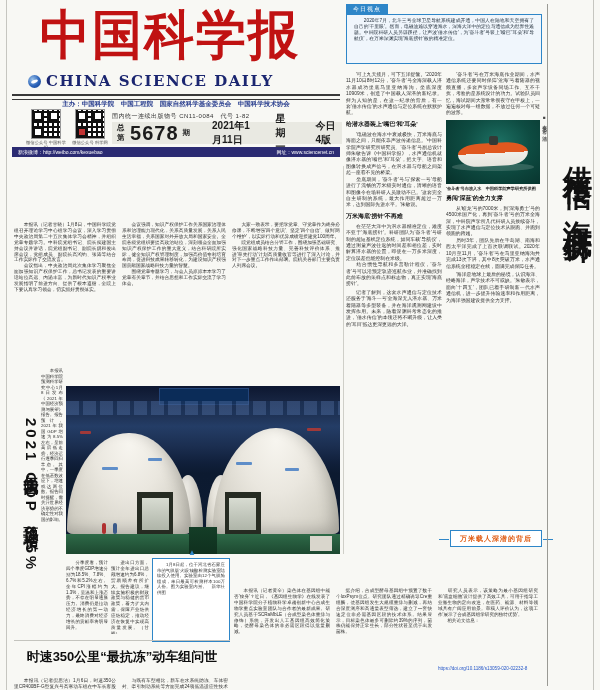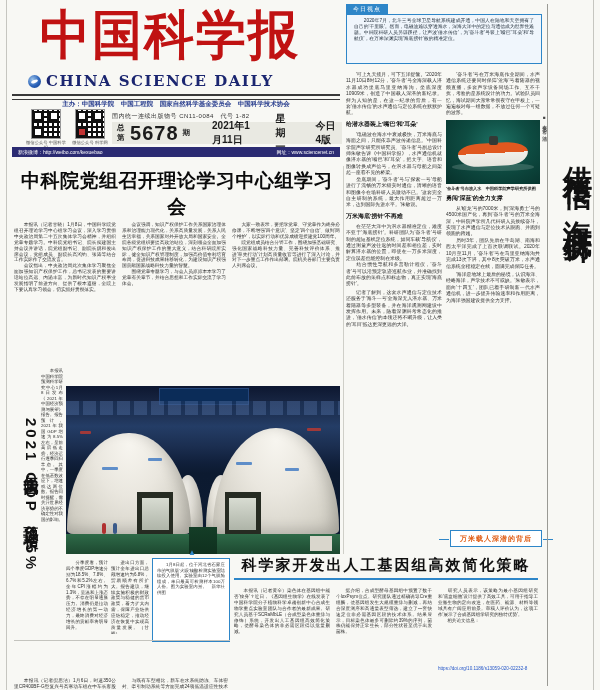--- a/index.html
+++ b/index.html
@@ -128,21 +128,20 @@
     <span class="iss-s">期</span>
     <span class="iss-d">2021年1月11日</span>
     <span class="iss-d">星期一</span>
     <span class="iss-d">今日4版</span>
   </div>
   <div class="navybar">
     <span>新浪微博：http://weibo.com/kexuebao</span>
     <span>网址：www.sciencenet.cn</span>
   </div>
 
-  <div class="headline-main">中科院党组召开理论学习中心组学习会</div>
   <div class="col" style="left:14px;top:222px;width:102px;height:142px">　　本报讯（记者甘晓）1月8日，中国科学院党组召开理论学习中心组学习会议，深入学习贯彻中央政治局第二十五次集体学习会精神，并组织党章专题学习。中科院党组书记、院长侯建国主持会议并讲话，院党组副书记、副院长阴和俊出席会议，党组成员、副院长高鸿钧、张涛等结合工作实际作了交流发言。
 　　会议指出，中央政治局此次集体学习聚焦全面加强知识产权保护工作，总书记发表的重要讲话站位高远、内涵丰富，为新时代知识产权事业发展指明了前进方向、提供了根本遵循，全院上下要认真学习领会，切实抓好贯彻落实。</div>
   <div class="col" style="left:122px;top:222px;width:104px;height:142px">　　会议强调，知识产权保护工作关系国家治理体系和治理能力现代化，关系高质量发展，关系人民生活幸福，关系国家对外开放大局和国家安全。全院各级党组织要提高政治站位，深刻领会全面加强知识产权保护工作的重大意义，结合科研院所实际，健全知识产权管理制度，加强高价值专利培育布局，促进科技成果转移转化，为建设知识产权强国贡献国家战略科技力量的智慧。
 　　围绕党章专题学习，与会人员原原本本学习了党章有关章节，并结合思想和工作实际交流了学习体会。</div>
   <div class="col" style="left:232px;top:222px;width:108px;height:142px">　　大家一致表示，要把学党章、守党章作为终身必修课，不断增强'四个意识'、坚定'四个自信'、做到'两个维护'，以实际行动和优异成绩迎接建党100周年。
 　　院党组成员结合分管工作，围绕加强基础研究、强化国家战略科技力量、完善科技评价体系、推进'率先行动'计划高质量收官等进行了深入讨论，并对下一步重点工作作出部署。院机关各部门主要负责人列席会议。</div>
 
   <div class="abs vhead" id="gdp-vert">2021年我国GDP预计增长8.5%</div>
   <div class="col" style="left:41px;top:368px;width:22px;height:254px;font-size:4.4px;line-height:5.5px">　　本报讯 中国科学院预测科学研究中心1月8日发布《2021年中国经济预测与展望》报告。报告预计，2021年我国GDP增速为8.5%左右，呈前高后低走势，经济运行逐季回归常态。其中，一季度在低基数效应下，增速或达两位数。报告同时提醒，需关注世界经济形势的不确定性对我国的影响。</div>
   <div class="col" style="left:66px;top:560px;width:42px;height:74px;font-size:4.5px">　　分季度看，预计四个季度GDP增速分别为18.5%、7.8%、6.7%和5.2%左右。全年CPI涨幅约为1.3%，呈温和上涨态势，不存在明显通胀压力。消费仍是拉动经济增长的第一动力，最终消费对经济增长的贡献率将明显回升。</div>
@@ -165,28 +164,28 @@
     <div class="aisle"></div>
     <div class="ent" style="left:26%"></div>
     <div class="ent" style="left:58%"></div>
     <div class="prs" style="left:13%;background:#b03030"></div>
     <div class="prs" style="left:17%;background:#3a5a8a"></div>
     <div class="crate"></div>
   </div>
   <div class="abs cap-arrow">▲</div>
   <div class="abs" id="caption-box">　　1月8日起，位于河北省石家庄市的气膜版'火眼'核酸检测实验室陆续投入使用。实验室由12个气膜舱组成，单日最高可检测样本100万人份。图为实验室内景。　新华社供图</div>
 
-  <div class="abs" id="genome-headline">科学家开发出人工基因组高效简化策略</div>
   <div class="col" style="left:234px;top:588px;width:96px;height:98px;font-size:4.6px">　　本报讯（记者黄辛）染色体在基因组中能否'瘦身'？近日，《基因组生物学》在线发表了中国科学院分子植物科学卓越创新中心合成生物学重点实验室团队与合作者的最新成果。研究人员基于SCRaMbLE（合成型染色体重排与修饰）系统，开发出人工基因组高效简化策略，使酵母染色体的非必需区段得以批量删减。</div>
   <div class="col" style="left:336px;top:588px;width:96px;height:98px;font-size:4.6px">　　据介绍，合成型酵母基因组中预置了数千个loxPsym位点。研究团队通过精确诱导Cre重组酶，使基因组发生大规模重排与删减，再结合深度测序和高通量表型筛选，建立了一套快速定位非必需基因区段的技术体系。结果显示，目标染色体最多可删除约39%的序列，菌株仍能保持正常生长，部分性状甚至优于出发菌株。</div>
   <div class="col" style="left:438px;top:588px;width:100px;height:76px;font-size:4.6px">　　研究人员表示，该策略为最小基因组研究和'底盘细胞'设计提供了高效工具，可用于指导工业微生物的定向改造，在医药、能源、材料等领域具有广阔应用前景。审稿人评价认为，这项工作'展示了合成基因组学研究的独特优势'。
 　　相关论文信息：</div>
   <div class="col doi" style="left:438px;top:666px;width:100px;height:14px;font-size:4.6px">https://doi.org/10.1186/s13059-020-02232-8</div>
 
   <div class="abs" id="train-rule"></div>
+  <div class="abs" id="train-headline">时速350公里“最抗冻”动车组问世</div>
   <div class="col" style="left:14px;top:678px;width:102px;height:12px">　　本报讯（记者倪思洁）1月6日，时速350公里CR400BF-G型复兴号高寒动车组在中车长客股份公司问世。这是目前世界上最抗冻的高速动车组，可在零下40摄氏度环境下正常运行。</div>
   <div class="col" style="left:122px;top:678px;width:106px;height:12px">　　与既有车型相比，新车在水系统防冻、车体密封、牵引制动系统等方面完成24项低温适应性技术创新，将率先在京哈高铁投入运营，同时为北京冬奥会交通保障提供支撑。（下转第2版）</div>
 
   <div class="vrule-mid"></div>
   <div class="abs" id="intro-tab">今日视点</div>
   <div class="abs" id="intro-box">　　2020年7月，北斗三号全球卫星导航系统建成开通，中国人在陆地和天空拥有了自己的'千里眼'。然而，电磁波难以穿透海水，深海大洋中的定位与通信成为世界性难题。中科院科研人员另辟蹊径，让声波'借水传信'，为'奋斗者'号装上'嘴巴''耳朵'和'导航仪'，在万米深渊实现'海底捞针'般的精准定位。</div>
 
   <div class="fcol" style="left:346px;width:96px;height:482px">
     <div class="fp">　　'可上九天揽月，可下五洋捉鳖。'2020年11月10日8时12分，'奋斗者'号全海深载人潜水器成功坐底马里亚纳海沟，坐底深度10909米，创造了中国载人深潜的新纪录。鲜为人知的是，在这一纪录的背后，有一套'借水传信'的水声通信与定位系统在默默护航。</div>
     <div class="fsub">给潜水器装上'嘴巴'和'耳朵'</div>

